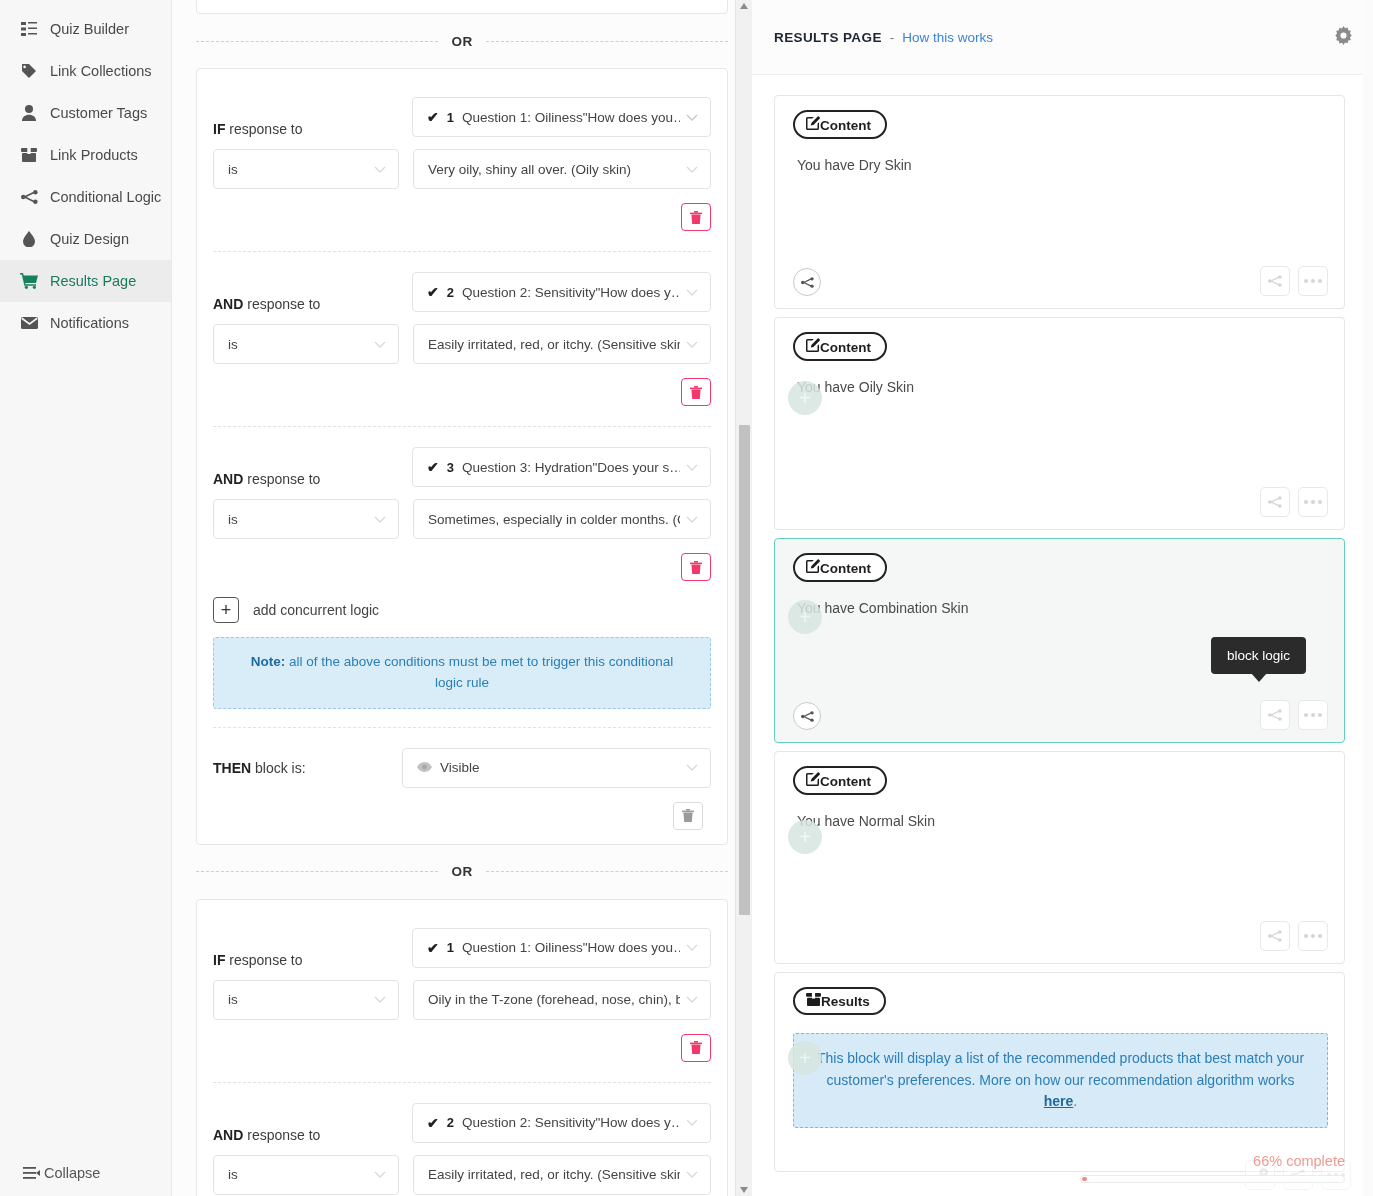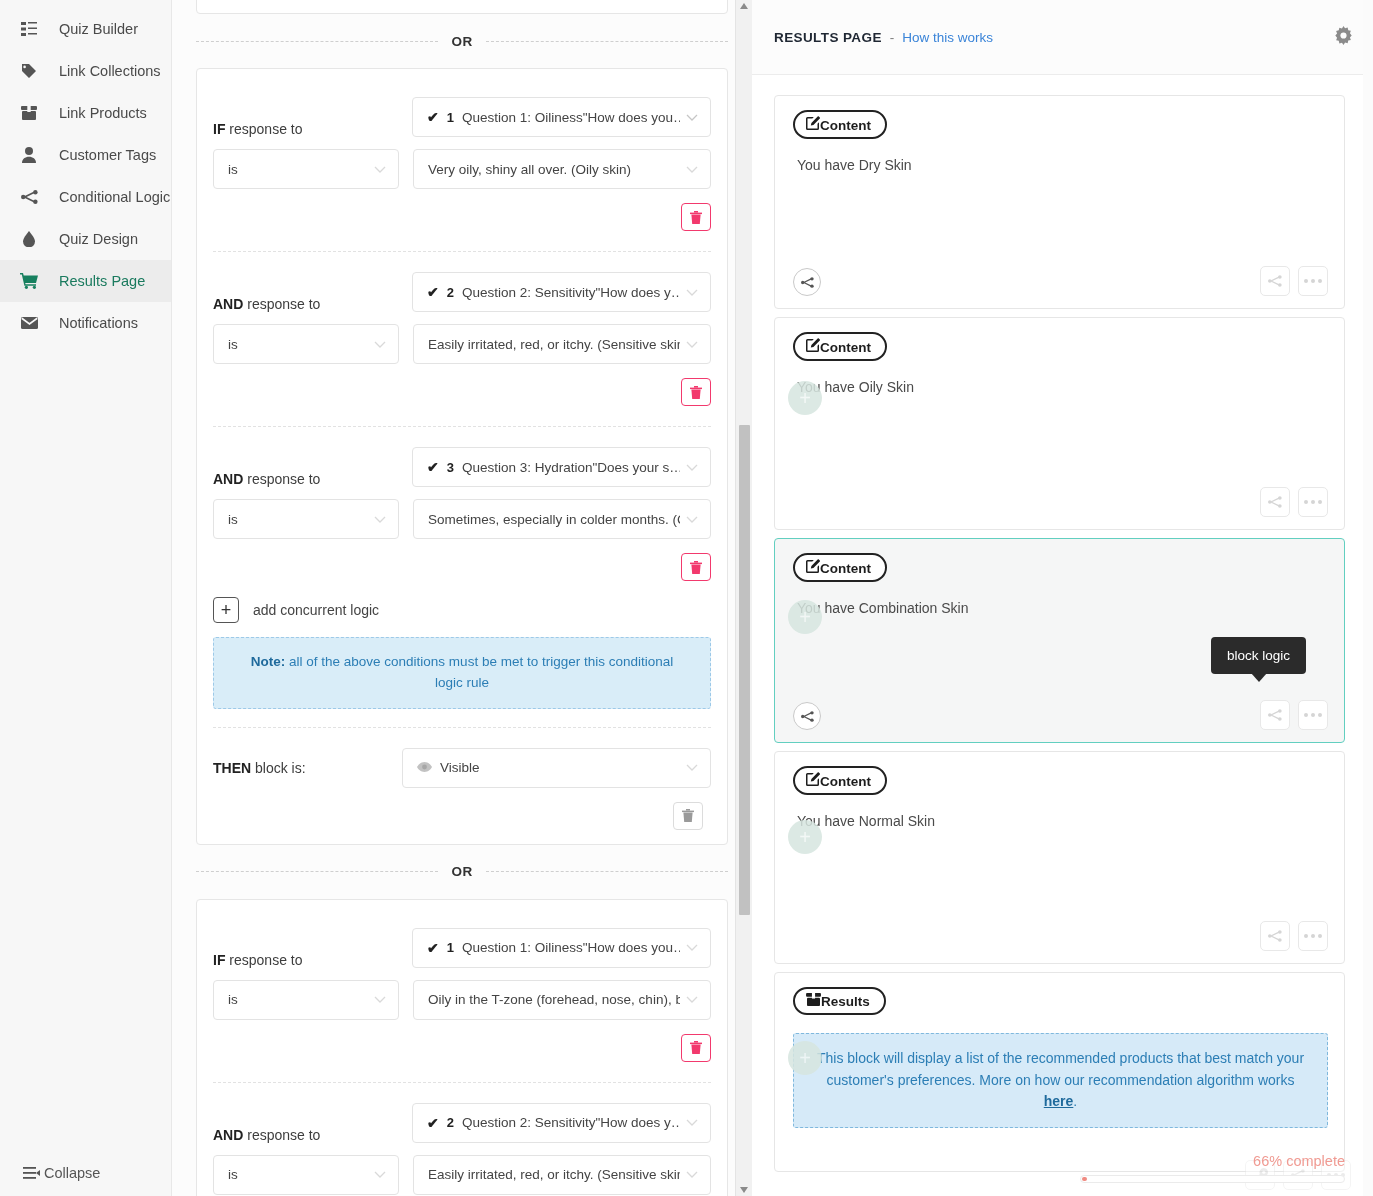--- a/index.html
+++ b/index.html
@@ -14,21 +14,21 @@
   
   .sidebar {
     width: 172px; min-width: 172px; height: 1196px;
     background: #f7f7f7;
     border-right: 1px solid #e8e8e8;
     position: relative;
   }
   .nav { padding-top: 8px; }
   .nav-item {
     display: flex; align-items: center;
-    height: 42px; padding-left: 20px; gap: 21px;
+    height: 42px; padding-left: 20px; gap: 12px;
     color: #4a4a4a; font-size: 14.5px; cursor: pointer;
   }
   .nav-item.active { background: #ececec; color: #1a7a5e; font-weight: 400; }
   .nav-item.active .nav-ico svg { fill: #17805f; }
   .nav-ico { width: 18px; height: 18px; display: flex; align-items: center; justify-content: center; flex: 0 0 18px; }
   .nav-ico svg { fill: #555; }
   .collapse {
     position: absolute; left: 0; bottom: 0;
     width: 172px; height: 46px;
     display: flex; align-items: center; gap: 4px;
@@ -233,37 +233,37 @@
         <span class="nav-ico">
             <svg width="16" height="16" viewBox="0 0 16 16">
               <path d="M1 1h7l7 7-7 7-7-7V1zm2.6 1.6a1.3 1.3 0 100 2.6 1.3 1.3 0 000-2.6z"></path>
             </svg>
           </span>
         <span>Link Collections</span>
       </div>
 
       <div class="nav-item">
         <span class="nav-ico">
+            <svg width="14" height="16" viewBox="0 0 14 16">
+              <circle cx="7" cy="4" r="4"></circle>
+              <path d="M0 16c0-4 3.2-6.2 7-6.2S14 12 14 16H0z"></path>
+            </svg>
+          </span>
+        <span>Customer Tags</span>
+      </div>
+
+      <div class="nav-item">
+        <span class="nav-ico">
             <svg width="16" height="14" viewBox="0 0 16 14">
               <rect x="0" y="0" width="16" height="4" rx="1"></rect>
               <rect x="1" y="5" width="14" height="9" rx="1"></rect>
               <rect x="6.3" y="0" width="3.4" height="6" fill="#f7f7f7"></rect>
             </svg>
           </span>
         <span>Link Products</span>
-      </div>
-
-      <div class="nav-item">
-        <span class="nav-ico">
-            <svg width="14" height="16" viewBox="0 0 14 16">
-              <circle cx="7" cy="4" r="4"></circle>
-              <path d="M0 16c0-4 3.2-6.2 7-6.2S14 12 14 16H0z"></path>
-            </svg>
-          </span>
-        <span>Customer Tags</span>
       </div>
 
       <div class="nav-item">
         <span class="nav-ico">
             <svg width="17" height="14" viewBox="0 0 17 14">
               <circle cx="14.4" cy="2.2" r="2.2"></circle>
               <circle cx="14.4" cy="11.8" r="2.2"></circle>
               <circle cx="2.2" cy="7" r="2.2"></circle>
               <path d="M3.2 6.3L13 1.6l.7 1.4L4 7.7zM4 6.3l9.7 4.7-.7 1.4L3.3 7.7z"></path>
             </svg>

